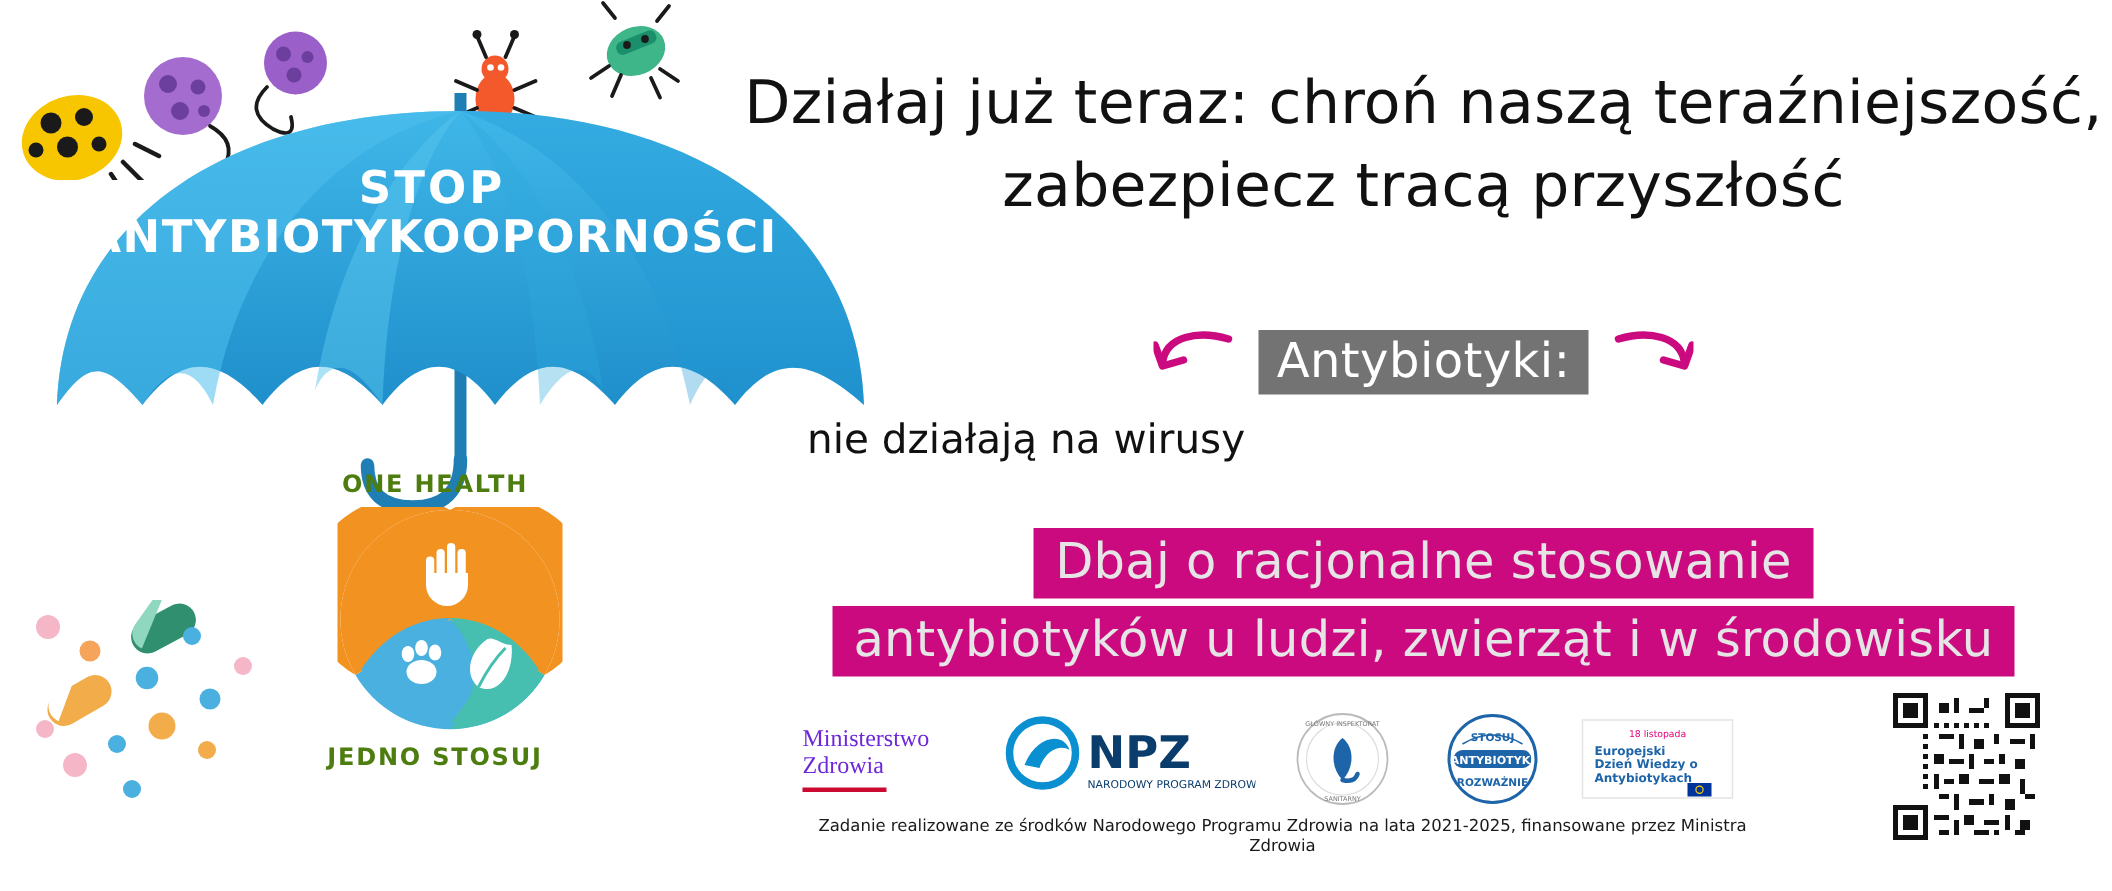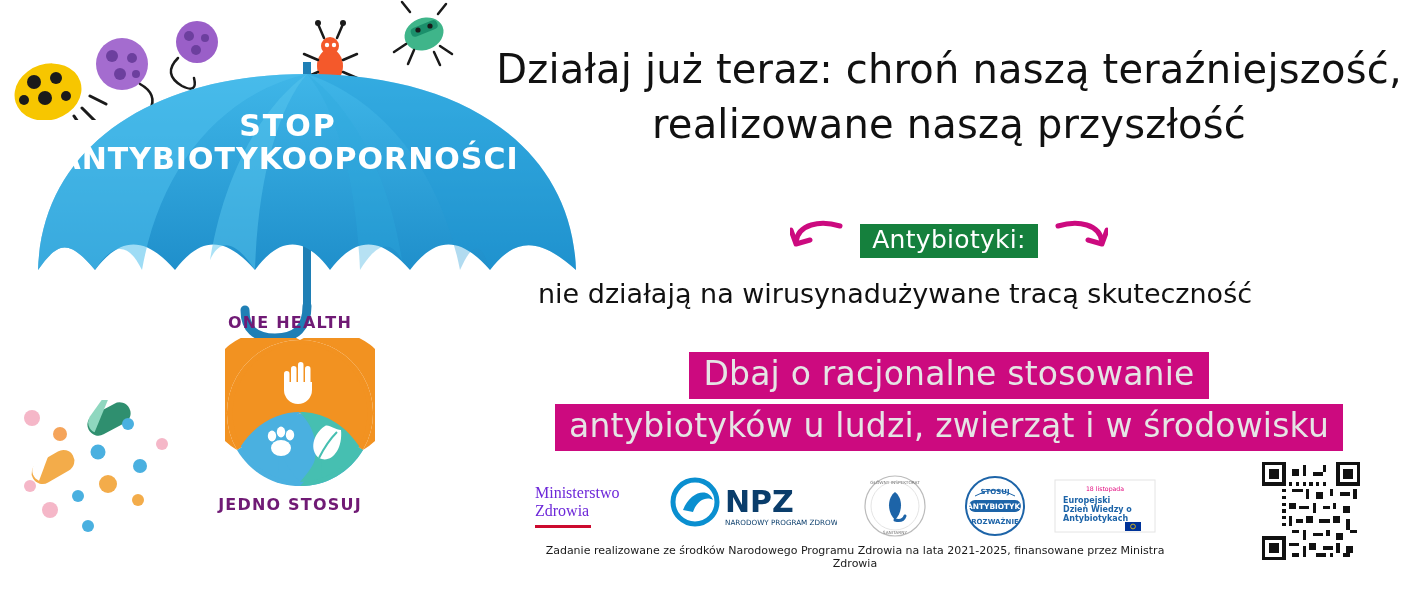--- a/index.html
+++ b/index.html
@@ -58,21 +58,21 @@
 
   .one-health-label, .jedno-zdrowie-label {
     position: absolute;
     width: 580px;
     left: 0;
     text-align: center;
     font-family: "DejaVu Sans", sans-serif;
     font-weight: 700;
     font-size: 16px;
     letter-spacing: 1.2px;
-    color: #701a75;
+    color: #4d7c0f;
   }
   .one-health-label { top: 313px; }
   .jedno-zdrowie-label { top: 495px; }
 
   .onehealth-circle {
     position: absolute;
     left: 225px; top: 338px;
     width: 150px; height: 150px;
   }
 
@@ -113,24 +113,24 @@
     position: absolute;
     left: 0; top: 218px;
     width: 918px;
     display: flex;
     align-items: center;
     justify-content: center;
     gap: 14px;
   }
   .arrow-ico { display: block; }
   #antybiotyki-badge {
-    background: #15803d;
+    background: #737373;
     color: #ffffff;
     font-family: "DejaVu Sans", sans-serif;
-    font-size: 25px;
+    font-size: 32px;
     font-weight: 400;
     padding: 1px 12px 4px 12px;
     letter-spacing: 0.3px;
     white-space: nowrap;
   }
 
   #claims-row {
     position: absolute;
     left: 0; top: 278px;
     width: 918px;
@@ -364,42 +364,41 @@
         <circle cx="118" cy="100" r="6" fill="#f3ac4a"></circle>
       </g>
     </svg>
   </div>
 </div>
 
 <div id="right-panel">
 
   <div id="headline">
     <span class="hl-line">Działaj już teraz: chroń naszą teraźniejszość,</span>
-    <span class="hl-line">realizowane naszą przyszłość</span>
+    <span class="hl-line">zabezpiecz tracą przyszłość</span>
   </div>
 
   <div id="antybiotyki-row">
     <span class="arrow-ico">
       <svg width="56" height="42" viewBox="0 0 56 42" xmlns="http://www.w3.org/2000/svg">
         <path d="M50 8 C30 2 8 6 6 24" stroke="#cc0a7f" stroke-width="5" fill="none" stroke-linecap="round"></path>
         <path d="M6 26 l-5 -14 M6 26 l14 -4" stroke="#cc0a7f" stroke-width="5" fill="none" stroke-linecap="round"></path>
       </svg>
     </span>
     <span id="antybiotyki-badge">Antybiotyki:</span>
     <span class="arrow-ico">
       <svg width="56" height="42" viewBox="0 0 56 42" xmlns="http://www.w3.org/2000/svg">
         <path d="M6 8 C26 2 48 6 50 24" stroke="#cc0a7f" stroke-width="5" fill="none" stroke-linecap="round"></path>
         <path d="M50 26 l5 -14 M50 26 l-14 -4" stroke="#cc0a7f" stroke-width="5" fill="none" stroke-linecap="round"></path>
       </svg>
     </span>
   </div>
 
   <div id="claims-row">
     <span>nie działają na wirusy</span>
-    <span>nadużywane tracą skuteczność</span>
   </div>
 
   <div id="cta-block">
     <span class="cta-line">Dbaj o racjonalne stosowanie</span>
     <span class="cta-line">antybiotyków u ludzi, zwierząt i w środowisku</span>
   </div>
 
   <div id="footer-bar">
     <div id="logos-row">
 

